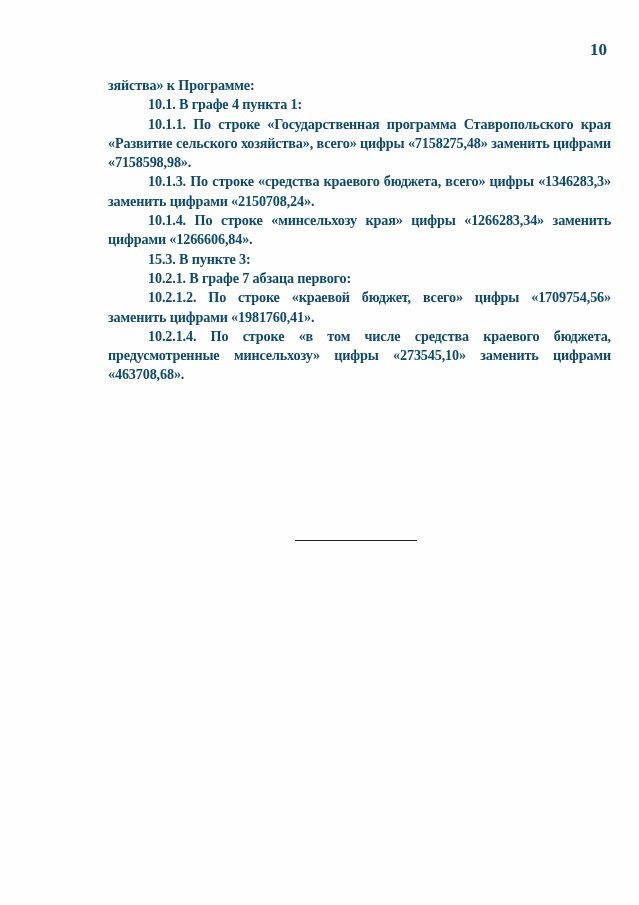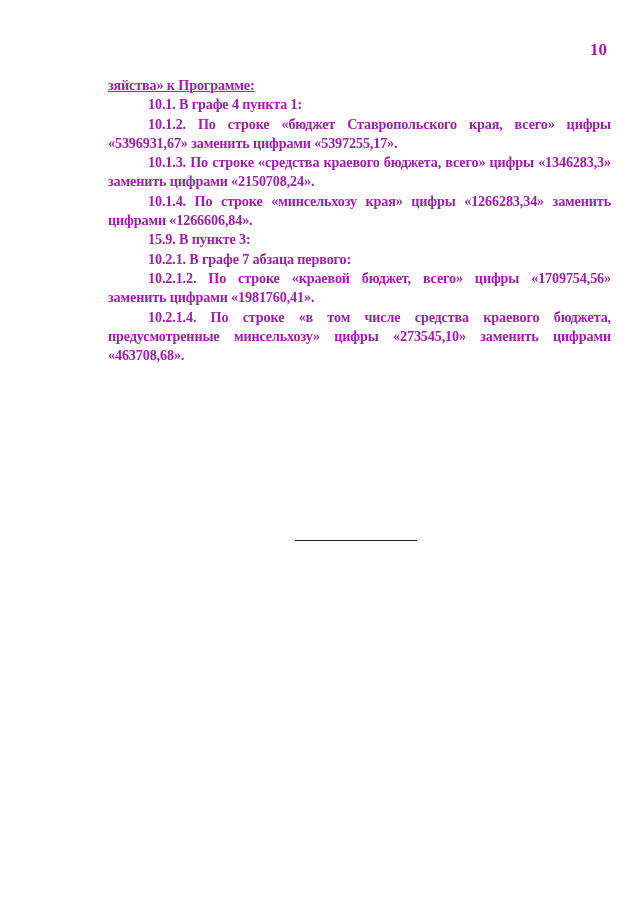--- a/index.html
+++ b/index.html
@@ -1,47 +1,47 @@
 <!DOCTYPE html>
 <html><head>
 <meta charset="utf-8">
 <style>
   html, body { margin: 0; padding: 0; background: #ffffff; }
   body { width: 639px; height: 905px; position: relative; overflow: hidden; }
   .page {
     position: absolute; left: 0; top: 0; width: 639px; height: 905px; background: #fefefe;
-    font-family: "Liberation Serif", "DejaVu Serif", serif; color: #a21caf;
+    font-family: "Liberation Serif", "DejaVu Serif", serif; color: #0c4a6e;
   }
   .page-number {
     position: absolute; left: 590px; top: 40px; font-size: 17px; font-weight: bold;
   }
   .body-text {
     position: absolute; left: 108px; top: 76px; width: 503px;
     font-size: 14.2px; line-height: 19.3px; font-weight: bold;
     text-align: justify; letter-spacing: -0.15px;
   }
   .para { margin: 0; text-indent: 40px; text-align: justify; text-align-last: left; }
-  .para.noindent { text-indent: 0; text-decoration: underline; }
+  .para.noindent { text-indent: 0; }
   .separator {
     position: absolute; left: 295px; top: 540px; width: 122px; height: 0;
     border-top: 1.4px solid #222;
   }
 </style>
 </head>
 <body>
 
 <div class="page">
   <div class="page-number">10</div>
 
   <div class="body-text">
     <p class="para noindent">зяйства» к Программе:</p>
     <p class="para">10.1. В графе 4 пункта 1:</p>
-    <p class="para">10.1.2. По строке «бюджет Ставропольского края, всего» цифры «5396931,67» заменить цифрами «5397255,17».</p>
+    <p class="para">10.1.1. По строке «Государственная программа Ставропольского края «Развитие сельского хозяйства», всего» цифры «7158275,48» заменить цифрами «7158598,98».</p>
     <p class="para">10.1.3. По строке «средства краевого бюджета, всего» цифры «1346283,3» заменить цифрами «2150708,24».</p>
     <p class="para">10.1.4. По строке «минсельхозу края» цифры «1266283,34» заменить цифрами «1266606,84».</p>
-    <p class="para">15.9. В пункте 3:</p>
+    <p class="para">15.3. В пункте 3:</p>
     <p class="para">10.2.1. В графе 7 абзаца первого:</p>
     <p class="para">10.2.1.2. По строке «краевой бюджет, всего» цифры «1709754,56» заменить цифрами «1981760,41».</p>
     <p class="para">10.2.1.4. По строке «в том числе средства краевого бюджета, предусмотренные минсельхозу» цифры «273545,10» заменить цифрами «463708,68».</p>
   </div>
 
   <div class="separator"></div>
 </div>
 
 </body></html>

